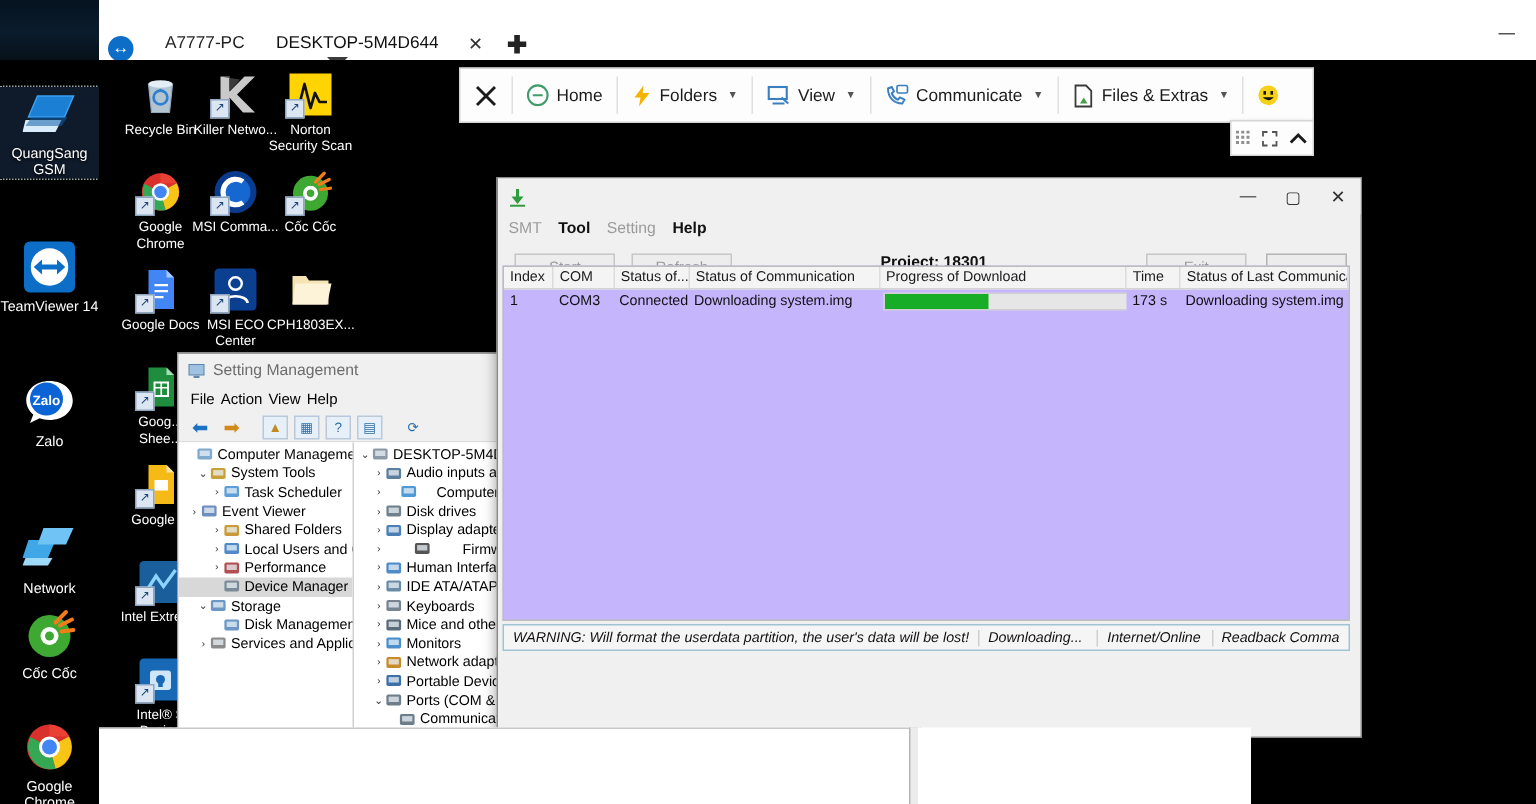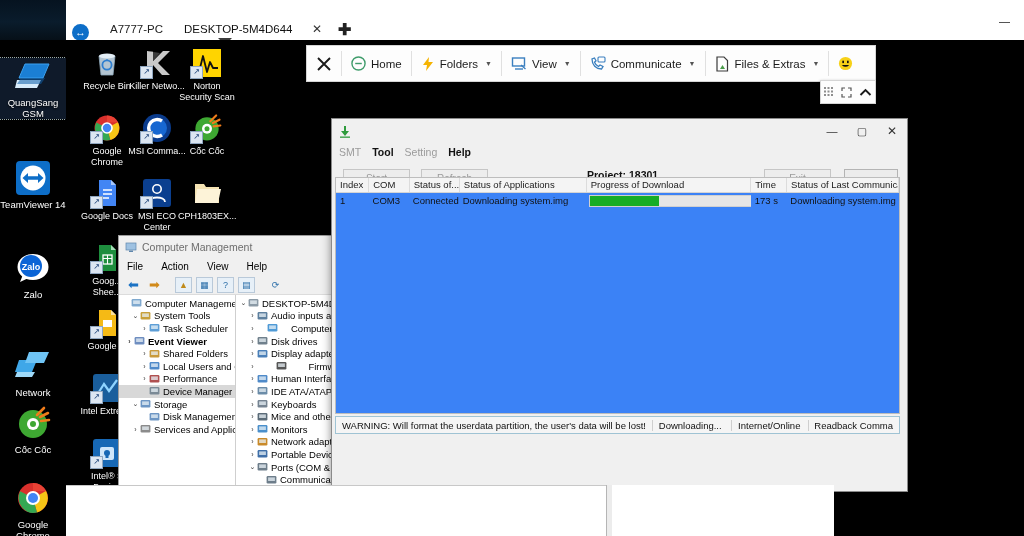--- a/index.html
+++ b/index.html
@@ -76,21 +76,21 @@
     border:1px solid #d5d5d5;display:flex;align-items:center;justify-content:space-around;
     box-shadow:0 1px 3px rgba(0,0,0,.3);
   }
   
   #cmgmt{
     position:absolute;left:52px;top:195px;width:229px;height:301px;background:#f0f0f0;
     border:1px solid #9c9c9c;font-size:10px;color:#000;overflow:hidden;
   }
   #cmgmt-title{height:22px;background:#f0f0f0;display:flex;align-items:center;gap:5px;padding-left:6px;}
   #cmgmt-title .t{font-size:10.5px;color:#6d6d6d;}
-  #cmgmt-menu{height:17px;display:flex;align-items:center;gap:18px;padding-left:8px;font-size:10px;}
+  #cmgmt-menu{height:17px;display:flex;align-items:center;gap:4px;padding-left:8px;font-size:10px;}
   #cmgmt-tools{height:19px;display:flex;align-items:center;gap:4px;padding-left:6px;border-bottom:1px solid #dcdcdc;}
   .tbtn{width:15px;height:14px;border:1px solid transparent;display:flex;align-items:center;justify-content:center;font-size:9px;}
   #cmgmt-body{display:flex;height:243px;background:#fff;}
   #cm-left{width:116px;border-right:1px solid #cfcfcf;background:#fff;padding-top:2px;overflow:hidden;}
   #cm-right{flex:1;background:#fff;padding-top:2px;overflow:hidden;}
   .tree-row{height:12.6px;display:flex;align-items:center;font-size:9.5px;white-space:nowrap;color:#000;}
   .tree-row .exp{width:9px;text-align:center;font-size:7px;color:#3a3a3a;flex:0 0 9px;}
   .tree-row .ico{width:11px;height:10px;margin-right:3px;flex:0 0 11px;}
   .tree-row.sel{background:#d8d8d8;}
   
@@ -114,36 +114,36 @@
   #verify-btn{
     position:absolute;left:509px;top:6px;width:52px;height:42px;border:1px solid #b4b4b4;
     background:#ececec;display:flex;align-items:center;justify-content:center;font-size:10.5px;color:#111;
   }
   .radio{position:absolute;display:flex;align-items:center;gap:4px;font-size:10px;color:#2a2a2a;}
   .radio .dot{width:9px;height:9px;border:1px solid #9b9b9b;border-radius:50%;background:#fff;}
   .chk{position:absolute;display:flex;align-items:center;gap:4px;font-size:10px;}
   .chk .box{width:9px;height:9px;border:1px solid #5a5a5a;background:#fff;position:relative;}
   .chk .box:after{content:"✓";position:absolute;left:0px;top:-4px;font-size:9px;color:#111;}
   #msm-table{
-    position:absolute;left:3px;top:58px;width:563px;height:235px;background:#3b82f6;border:1px solid #bdbdbd;
+    position:absolute;left:3px;top:58px;width:563px;height:235px;background:#c4b5fd;border:1px solid #bdbdbd;
   }
   #msm-thead{display:flex;height:14px;background:#f4f4f4;border-bottom:1px solid #d4d4d4;}
   #msm-thead .th{
     font-size:9.5px;color:#1b1b1b;padding-left:4px;line-height:14px;border-right:1px solid #dcdcdc;
     overflow:hidden;white-space:nowrap;
   }
   #msm-row{display:flex;height:15px;align-items:center;}
   #msm-row .td{font-size:9.5px;color:#111;padding-left:4px;line-height:15px;white-space:nowrap;overflow:hidden;}
   .progress-outer{height:10px;background:#e6e6e6;border:1px solid #d0d0d0;position:relative;}
   .progress-fill{position:absolute;left:0;top:0;bottom:0;background:#17ad26;}
   #msm-status{
     position:absolute;left:3px;top:297px;width:563px;height:16px;background:#f5f5f5;
     border:1px solid #9fc3d4;display:flex;align-items:center;font-size:9.5px;color:#111;
   }
-  #msm-status .seg{padding:0 6px;white-space:nowrap;}
+  #msm-status .seg{padding:0 6px;white-space:nowrap;font-style:italic;}
   #msm-status .sep{width:1px;height:11px;background:#cfcfcf;}
   
   .win-close{font-size:12px;}
 </style>
 </head>
 <body>
 
 <div id="host-desktop">
   <div id="wallpaper"></div>
 
@@ -384,21 +384,21 @@
         </div>
         <span class="cap">Intel® S Busine</span>
       </div>
 
       <div id="cmgmt">
         <div id="cmgmt-title">
           <svg width="12" height="12" viewBox="0 0 12 12">
             <rect x="1" y="2" width="10" height="7" fill="#9fc2e2" stroke="#5f86ac" stroke-width=".7"></rect>
             <rect x="4" y="9.5" width="4" height="1.5" fill="#5f86ac"></rect>
           </svg>
-          <span class="t">Computer Management</span>
+          <span class="t">Setting Management</span>
         </div>
         <div id="cmgmt-menu">
           <span>File</span>
           <span>Action</span>
           <span>View</span>
           <span>Help</span>
         </div>
         <div id="cmgmt-tools">
           <div class="tbtn" style="color:#1b72c4;font-size:13px;">⬅</div>
           <div class="tbtn" style="color:#d18a1a;font-size:13px;">➡</div>
@@ -429,21 +429,21 @@
                 <span>System Tools</span>
               </div>
               <div class="tree-row" style="padding-left: 21px;">
                 <span class="exp">›</span>
                 <span class="ico"><svg width="11" height="10" viewBox="0 0 11 10">
                     <rect x="0.6" y="1" width="9.8" height="7.4" rx="1.2" fill="#5d9ed6"></rect>
                     <rect x="2.1" y="2.4" width="6.8" height="3.6" fill="#eaf1f7" opacity=".75"></rect>
                   </svg></span>
                 <span>Task Scheduler</span>
               </div>
-              <div class="tree-row" style="padding-left: 6px; font-weight: bold;">
+              <div class="tree-row" style="padding-left: 6px;">
                 <span class="exp">›</span>
                 <span class="ico"><svg width="11" height="10" viewBox="0 0 11 10">
                     <rect x="0.6" y="1" width="9.8" height="7.4" rx="1.2" fill="#6f8ec0"></rect>
                     <rect x="2.1" y="2.4" width="6.8" height="3.6" fill="#eaf1f7" opacity=".75"></rect>
                   </svg></span>
                 <span>Event Viewer</span>
               </div>
               <div class="tree-row" style="padding-left: 21px;">
                 <span class="exp">›</span>
                 <span class="ico"><svg width="11" height="10" viewBox="0 0 11 10">
@@ -698,21 +698,21 @@
             <span>Reset After Download</span>
           </div>
           <div class="gbtn enabled" style="left:487px;top:28px;width:56px;height:16px;">Stop</div>
         </div>
 
         <div id="msm-table">
           <div id="msm-thead">
               <div class="th" style="width: 30px;">Index</div>
               <div class="th" style="width: 38px;">COM</div>
               <div class="th" style="width: 48px;">Status of...</div>
-              <div class="th" style="width: 130px;">Status of Applications</div>
+              <div class="th" style="width: 130px;">Status of Communication</div>
               <div class="th" style="width: 170px;">Progress of Download</div>
               <div class="th" style="width: 33px;">Time</div>
               <div class="th" style="width: 114px;">Status of Last Communication</div>
             </div>
           <div id="msm-row">
               <div class="td" style="width: 30px;">1</div>
               <div class="td" style="width: 38px;">COM3</div>
               <div class="td" style="width: 48px;">Connected</div>
               <div class="td" style="width: 130px;">Downloading system.img</div>
               <div class="td" style="width: 170px; padding-left: 2px;">

